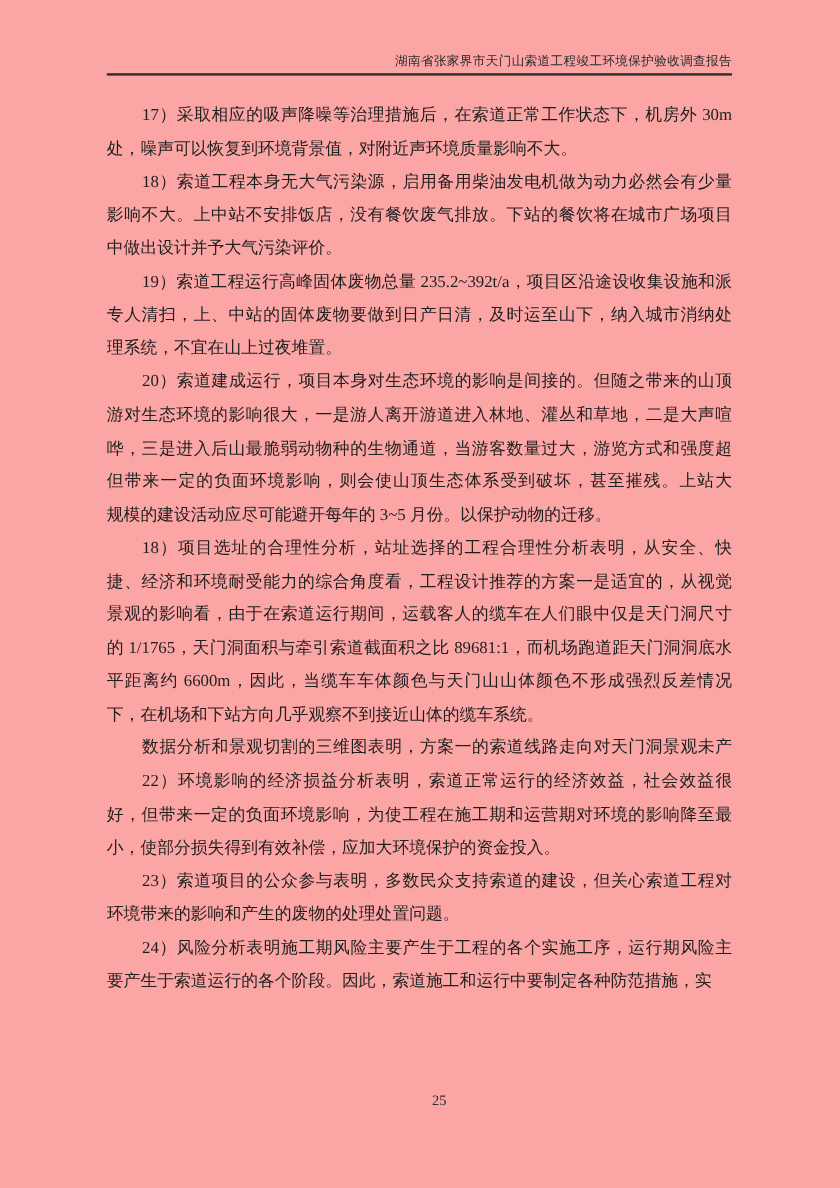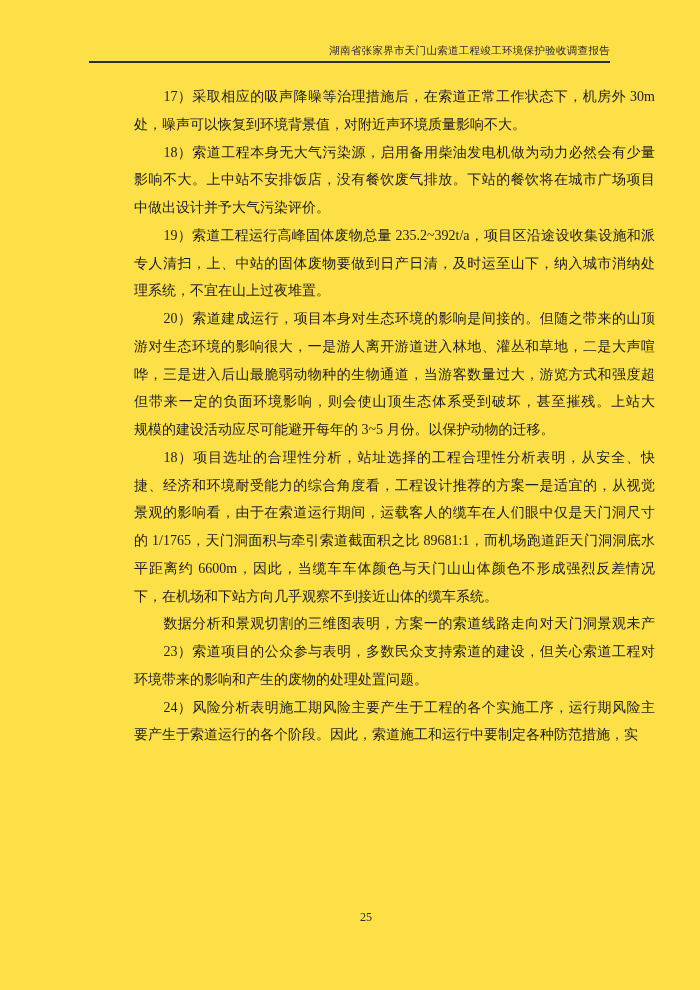--- a/index.html
+++ b/index.html
@@ -5,21 +5,21 @@
   html, body {
     margin: 0;
     padding: 0;
     background: #e9e9e9;
   }
   .page {
     position: relative;
     width: 700px;
     height: 990px;
     margin: 0 auto;
-    background: #fde047;
+    background: #fca5a5;
     overflow: hidden;
     font-family: "Liberation Serif", "DejaVu Serif", serif;
     color: #1e1e1e;
   }
   .page-header {
     position: absolute;
     left: 89px;
     top: 44px;
     width: 521px;
     text-align: right;
@@ -35,21 +35,20 @@
     width: 521px;
     height: 0;
     border-bottom: 2px solid #2f2f2f;
   }
   .document-body {
     position: absolute;
     left: 89px;
     top: 83px;
     width: 521px;
     font-size: 14px;
-    margin-left: 45px;
   }
   .para {
     margin: 0;
     padding: 0;
   }
   .line {
     line-height: 27.75px;
     height: 27.75px;
     text-align: left;
     overflow: hidden;
@@ -111,20 +110,25 @@
         <div class="line just">捷、经济和环境耐受能力的综合角度看，工程设计推荐的方案一是适宜的，从视觉</div>
         <div class="line just">景观的影响看，由于在索道运行期间，运载客人的缆车在人们眼中仅是天门洞尺寸</div>
         <div class="line just">的 1/1765，天门洞面积与牵引索道截面积之比 89681:1，而机场跑道距天门洞洞底水</div>
         <div class="line just">平距离约 6600m，因此，当缆车车体颜色与天门山山体颜色不形成强烈反差情况</div>
         <div class="line">下，在机场和下站方向几乎观察不到接近山体的缆车系统。</div>
       </div>
       <div class="para">
         <div class="line first just">数据分析和景观切割的三维图表明，方案一的索道线路走向对天门洞景观未产</div>
       </div>
       <div class="para">
+        <div class="line first just">22）环境影响的经济损益分析表明，索道正常运行的经济效益，社会效益很</div>
+        <div class="line just">好，但带来一定的负面环境影响，为使工程在施工期和运营期对环境的影响降至最</div>
+        <div class="line">小，使部分损失得到有效补偿，应加大环境保护的资金投入。</div>
+      </div>
+      <div class="para">
         <div class="line first just">23）索道项目的公众参与表明，多数民众支持索道的建设，但关心索道工程对</div>
         <div class="line">环境带来的影响和产生的废物的处理处置问题。</div>
       </div>
       <div class="para">
         <div class="line first just">24）风险分析表明施工期风险主要产生于工程的各个实施工序，运行期风险主</div>
         <div class="line">要产生于索道运行的各个阶段。因此，索道施工和运行中要制定各种防范措施，实</div>
       </div>
     </div>
 
   <div class="page-footer">

